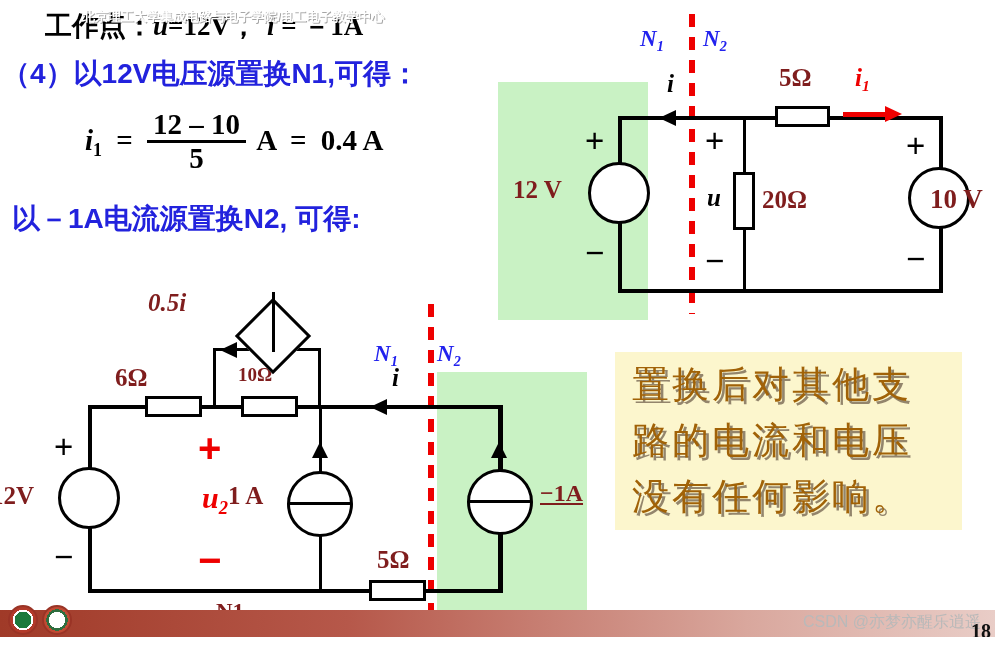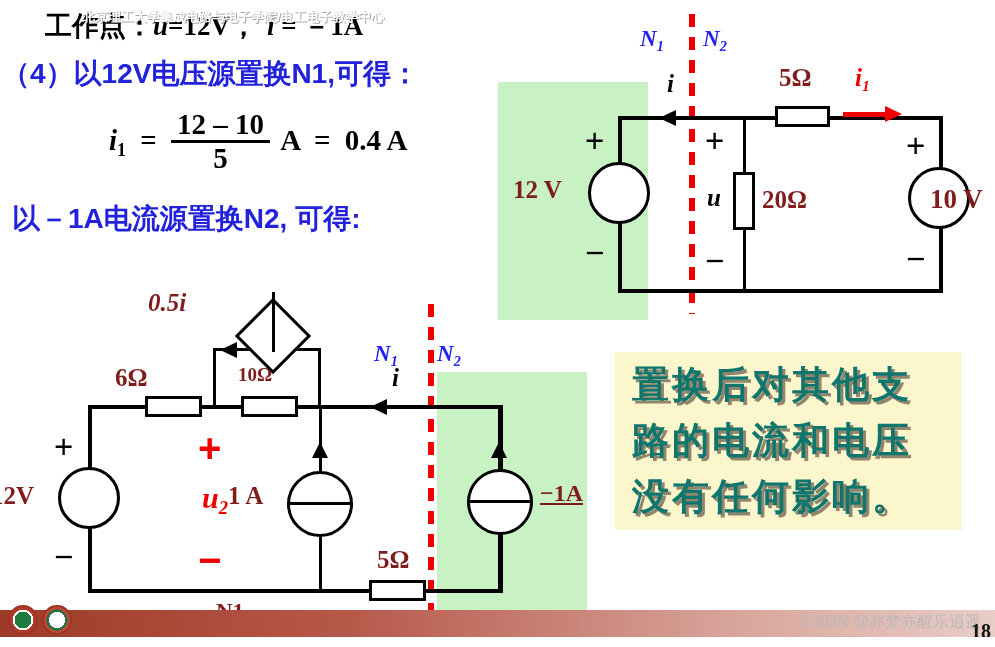--- a/index.html
+++ b/index.html
@@ -27,21 +27,20 @@
     font-weight:bold;
     color:#2222dd;
     font-size:28px;
     white-space:nowrap;
   }
   .formula{
     font-family:"Liberation Serif", serif;
     font-weight:bold;
     color:#000000;
     white-space:nowrap;
-    margin-left:24px;
   }
   .ital{font-style:italic;}
 
   
   .frac{display:inline-block;vertical-align:middle;text-align:center;position:relative;top:-2px;}
   .frac .num{display:block;padding:0 6px;line-height:1.02;}
   .frac .den{display:block;padding:0 6px;line-height:1.05;border-top:3px solid #000;}
   .sub{font-size:0.62em;vertical-align:-0.32em;}
 
   
@@ -106,22 +105,22 @@
   .diamond{
     border:3px solid #000;
     background:#fff;
     box-sizing:border-box;
     transform:rotate(45deg);
   }
 
   
   .cn-red{
     font-family:"Liberation Sans", sans-serif;
-    font-weight:bold;
-    color:#0f766e;
+    font-weight:normal;
+    color:#a16207;
     font-size:37px;
     letter-spacing:3px;
     white-space:nowrap;
     text-shadow:3px 3px 0 rgba(60,40,30,0.55);
   }
 
   
   #footerbar{
     position:absolute;left:0;bottom:14px;width:995px;height:27px;
     background:linear-gradient(to right,#a03a28 0%,#b6584a 35%,#d9a79d 75%,#e9cdc7 100%);

